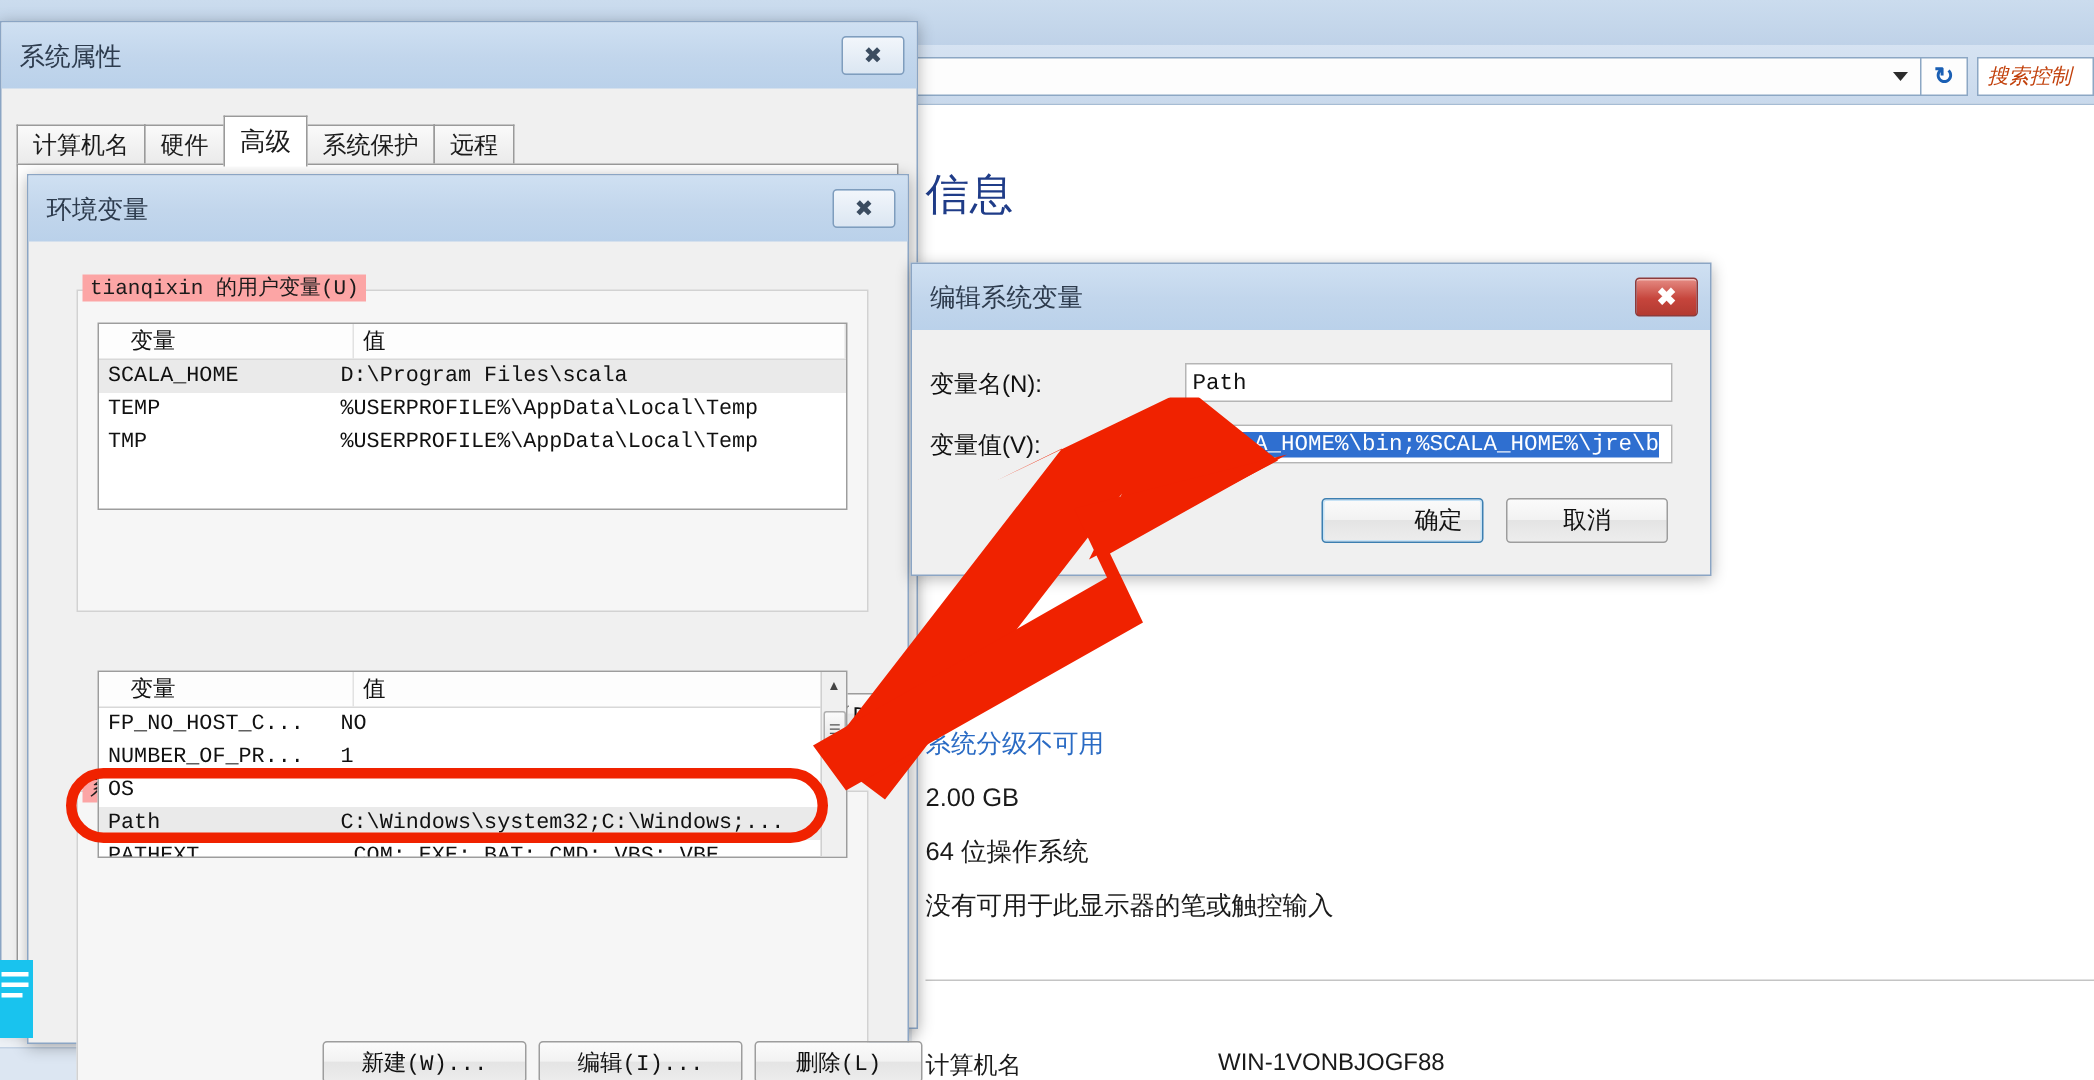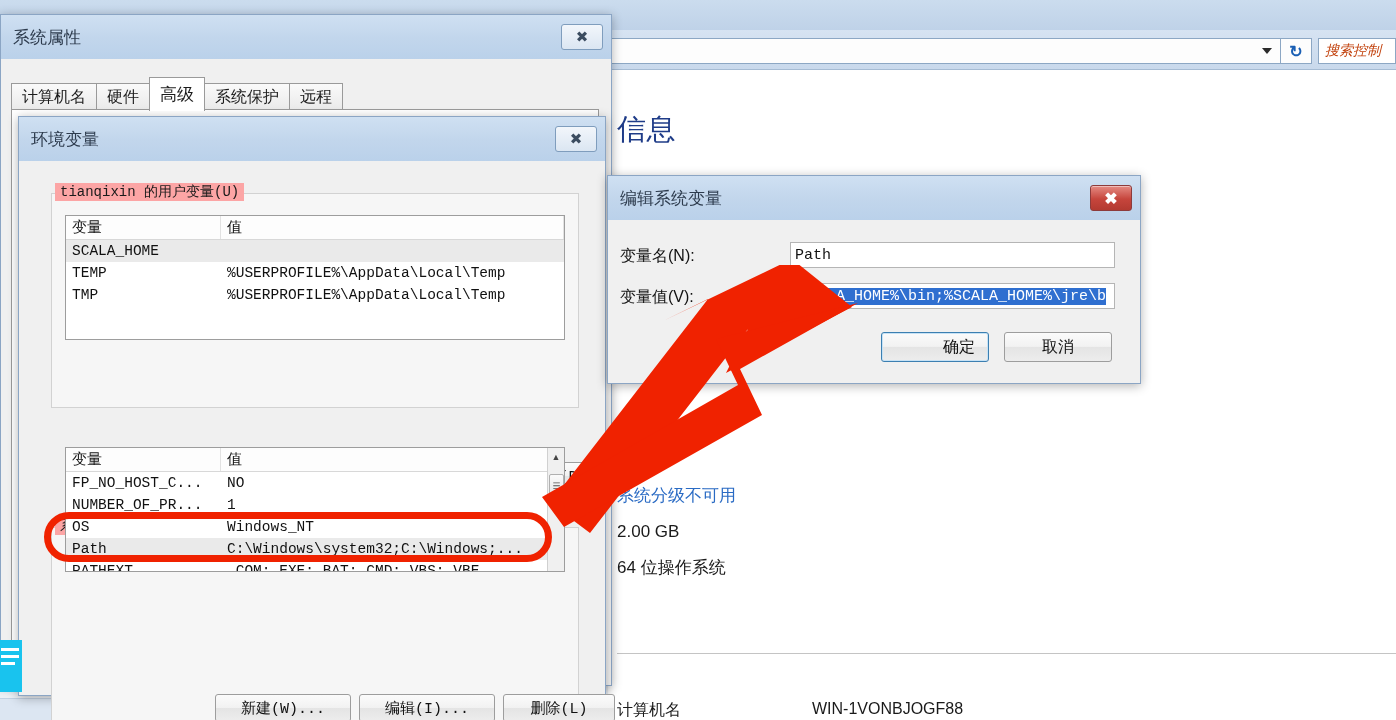--- a/index.html
+++ b/index.html
@@ -137,21 +137,21 @@
     font-family:"Liberation Mono", monospace; font-size:14px; color:#1a1a1a;
   }
   .lv {
     position:absolute; background:#ffffff; border:1px solid #9d9d9d;
     overflow:hidden;
   }
   .lv-head {
     display:flex; height:24px; border-bottom:1px solid #d8d8d8; background:#fdfdfd;
     font-family:"Liberation Mono", monospace; font-size:15px; color:#111;
   }
-  .lv-head .c1 { width:155px; padding-left:6px; border-right:1px solid #e2e2e2; display:flex; align-items:center;}
+  .lv-head .c1 { width:155px; padding-left:6px; border-right:1px solid #e2e2e2; display:flex; align-items:center;margin-left:15px;}
   .lv-head .c2 { flex:1; padding-left:6px; border-right:1px solid #e2e2e2; display:flex; align-items:center;}
   .lv-row {
     display:flex; height:22px; align-items:center;
     font-family:"Liberation Mono", monospace; font-size:14.5px; color:#111;
   }
   .lv-row.sel { background:#eaeaea; }
   .lv-row .c1 { width:155px; padding-left:6px; white-space:nowrap; overflow:hidden;}
   .lv-row .c2 { flex:1; padding-left:6px; white-space:nowrap; overflow:hidden;}
 
   .vscroll {
@@ -228,20 +228,21 @@
     <div class="cp-body">
       
     </div>
 
     <div class="cp-heading">信息</div>
 
     <div class="cp-info">
       <div class="link">系统分级不可用</div>
       <div>2.00 GB</div>
       <div>64 位操作系统</div>
+      <div>没有可用于此显示器的笔或触控输入</div>
     </div>
 
     <div class="cp-hr"></div>
     <div class="cp-bottomrow">
       <span class="lbl">计算机名</span>
       <span>WIN-1VONBJOGF88</span>
     </div>
 
     <div class="cp-leftnav-bg"></div>
     <div class="cp-leftnav-panel"></div>
@@ -272,20 +273,21 @@
     <div class="group" style="left:32px; top:76px; width:528px; height:215px;"></div>
     <div class="group-label" style="left:36px; top:66px;">tianqixin 的用户变量(U)</div>
 
     <div class="lv" style="left:46px; top:98px; width:500px; height:125px;">
       <div class="lv-head">
         <div class="c1">变量</div>
         <div class="c2">值</div>
       </div>
       <div class="lv-row sel">
         <div class="c1">SCALA_HOME</div>
+        <div class="c2">D:\Program Files\scala</div>
       </div>
       <div class="lv-row">
         <div class="c1">TEMP</div>
         <div class="c2">%USERPROFILE%\AppData\Local\Temp</div>
       </div>
       <div class="lv-row">
         <div class="c1">TMP</div>
         <div class="c2">%USERPROFILE%\AppData\Local\Temp</div>
       </div>
     </div>
@@ -305,21 +307,20 @@
       <div class="lv-row">
         <div class="c1">FP_NO_HOST_C...</div>
         <div class="c2">NO</div>
       </div>
       <div class="lv-row">
         <div class="c1">NUMBER_OF_PR...</div>
         <div class="c2">1</div>
       </div>
       <div class="lv-row">
         <div class="c1">OS</div>
-        <div class="c2">Windows_NT</div>
       </div>
       <div class="lv-row sel">
         <div class="c1">Path</div>
         <div class="c2">C:\Windows\system32;C:\Windows;...</div>
       </div>
       <div class="lv-row">
         <div class="c1">PATHEXT</div>
         <div class="c2">.COM;.EXE;.BAT;.CMD;.VBS;.VBE</div>
       </div>
 

